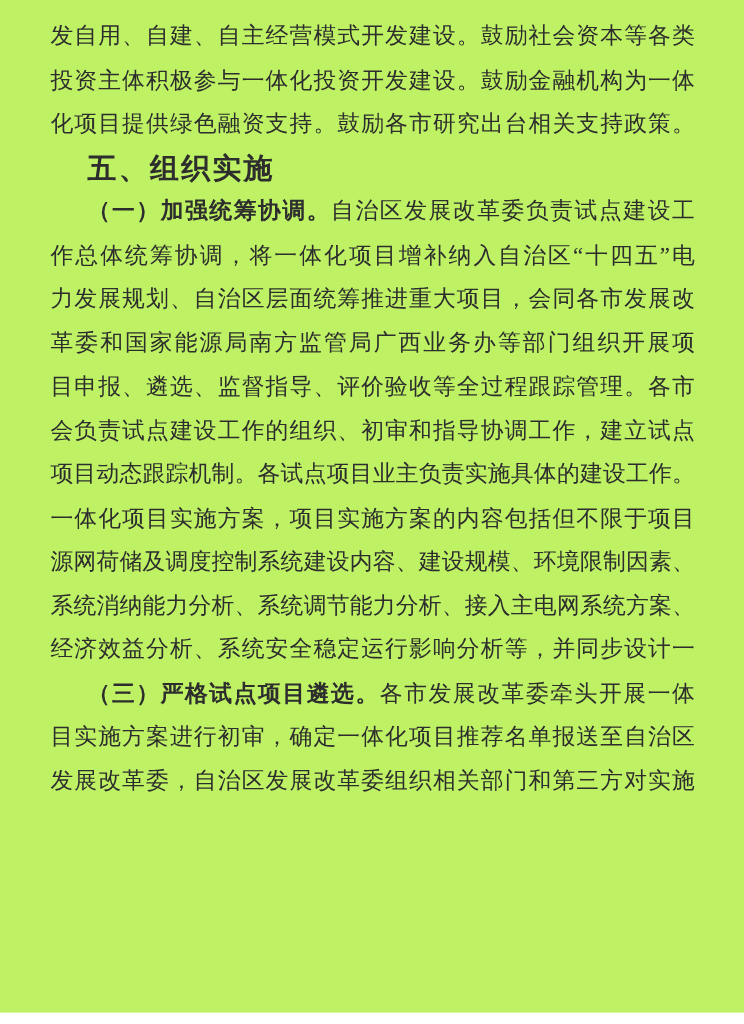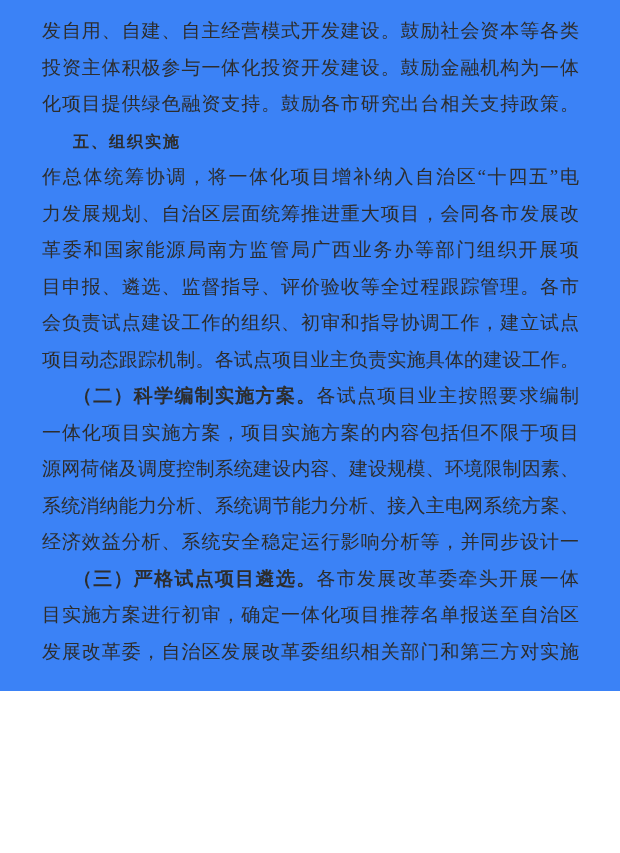--- a/index.html
+++ b/index.html
@@ -3,22 +3,22 @@
 <meta charset="utf-8">
 <style>
   html, body {
     margin: 0;
     padding: 0;
     background: #ffffff;
   }
   .page {
     position: relative;
     width: 620px;
-    height: 691px;
-    background: #3b82f6;
+    height: 844px;
+    background: #bef264;
     overflow: hidden;
   }
   .textblock {
     position: absolute;
     left: 42px;
     top: 13px;
     width: 537px;
   }
   .line {
     height: 36.5px;
@@ -33,44 +33,44 @@
     text-align-last: justify;
   }
   .line.indent {
     text-indent: 31px;
   }
   .lead {
     font-weight: 700;
   }
   .line.heading .lead {
     font-family: Liberation Sans, sans-serif;
-    font-size: 16px;
+    font-size: 24px;
     letter-spacing: 2px;
   }
 </style>
 </head>
 <body>
 
 <div class="page">
   <div class="textblock">
 
     <div class="line full"><span>发自用、自建、自主经营模式开发建设。鼓励社会资本等各类</span></div>
     <div class="line full"><span>投资主体积极参与一体化投资开发建设。鼓励金融机构为一体</span></div>
     <div class="line full"><span>化项目提供绿色融资支持。鼓励各市研究出台相关支持政策。</span></div>
 
     <div class="line indent heading"><span class="lead">五、组织实施</span></div>
 
+    <div class="line indent full"><span class="lead">（一）加强统筹协调。</span><span>自治区发展改革委负责试点建设工</span></div>
     <div class="line full"><span>作总体统筹协调，将一体化项目增补纳入自治区“十四五”电</span></div>
     <div class="line full"><span>力发展规划、自治区层面统筹推进重大项目，会同各市发展改</span></div>
     <div class="line full"><span>革委和国家能源局南方监管局广西业务办等部门组织开展项</span></div>
     <div class="line full"><span>目申报、遴选、监督指导、评价验收等全过程跟踪管理。各市</span></div>
     <div class="line full"><span>会负责试点建设工作的组织、初审和指导协调工作，建立试点</span></div>
     <div class="line full"><span>项目动态跟踪机制。各试点项目业主负责实施具体的建设工作。</span></div>
 
-    <div class="line indent full"><span class="lead">（二）科学编制实施方案。</span><span>各试点项目业主按照要求编制</span></div>
     <div class="line full"><span>一体化项目实施方案，项目实施方案的内容包括但不限于项目</span></div>
     <div class="line full"><span>源网荷储及调度控制系统建设内容、建设规模、环境限制因素、</span></div>
     <div class="line full"><span>系统消纳能力分析、系统调节能力分析、接入主电网系统方案、</span></div>
     <div class="line full"><span>经济效益分析、系统安全稳定运行影响分析等，并同步设计一</span></div>
 
     <div class="line indent full"><span class="lead">（三）严格试点项目遴选。</span><span>各市发展改革委牵头开展一体</span></div>
     <div class="line full"><span>目实施方案进行初审，确定一体化项目推荐名单报送至自治区</span></div>
     <div class="line full"><span>发展改革委，自治区发展改革委组织相关部门和第三方对实施</span></div>
 
   </div>

